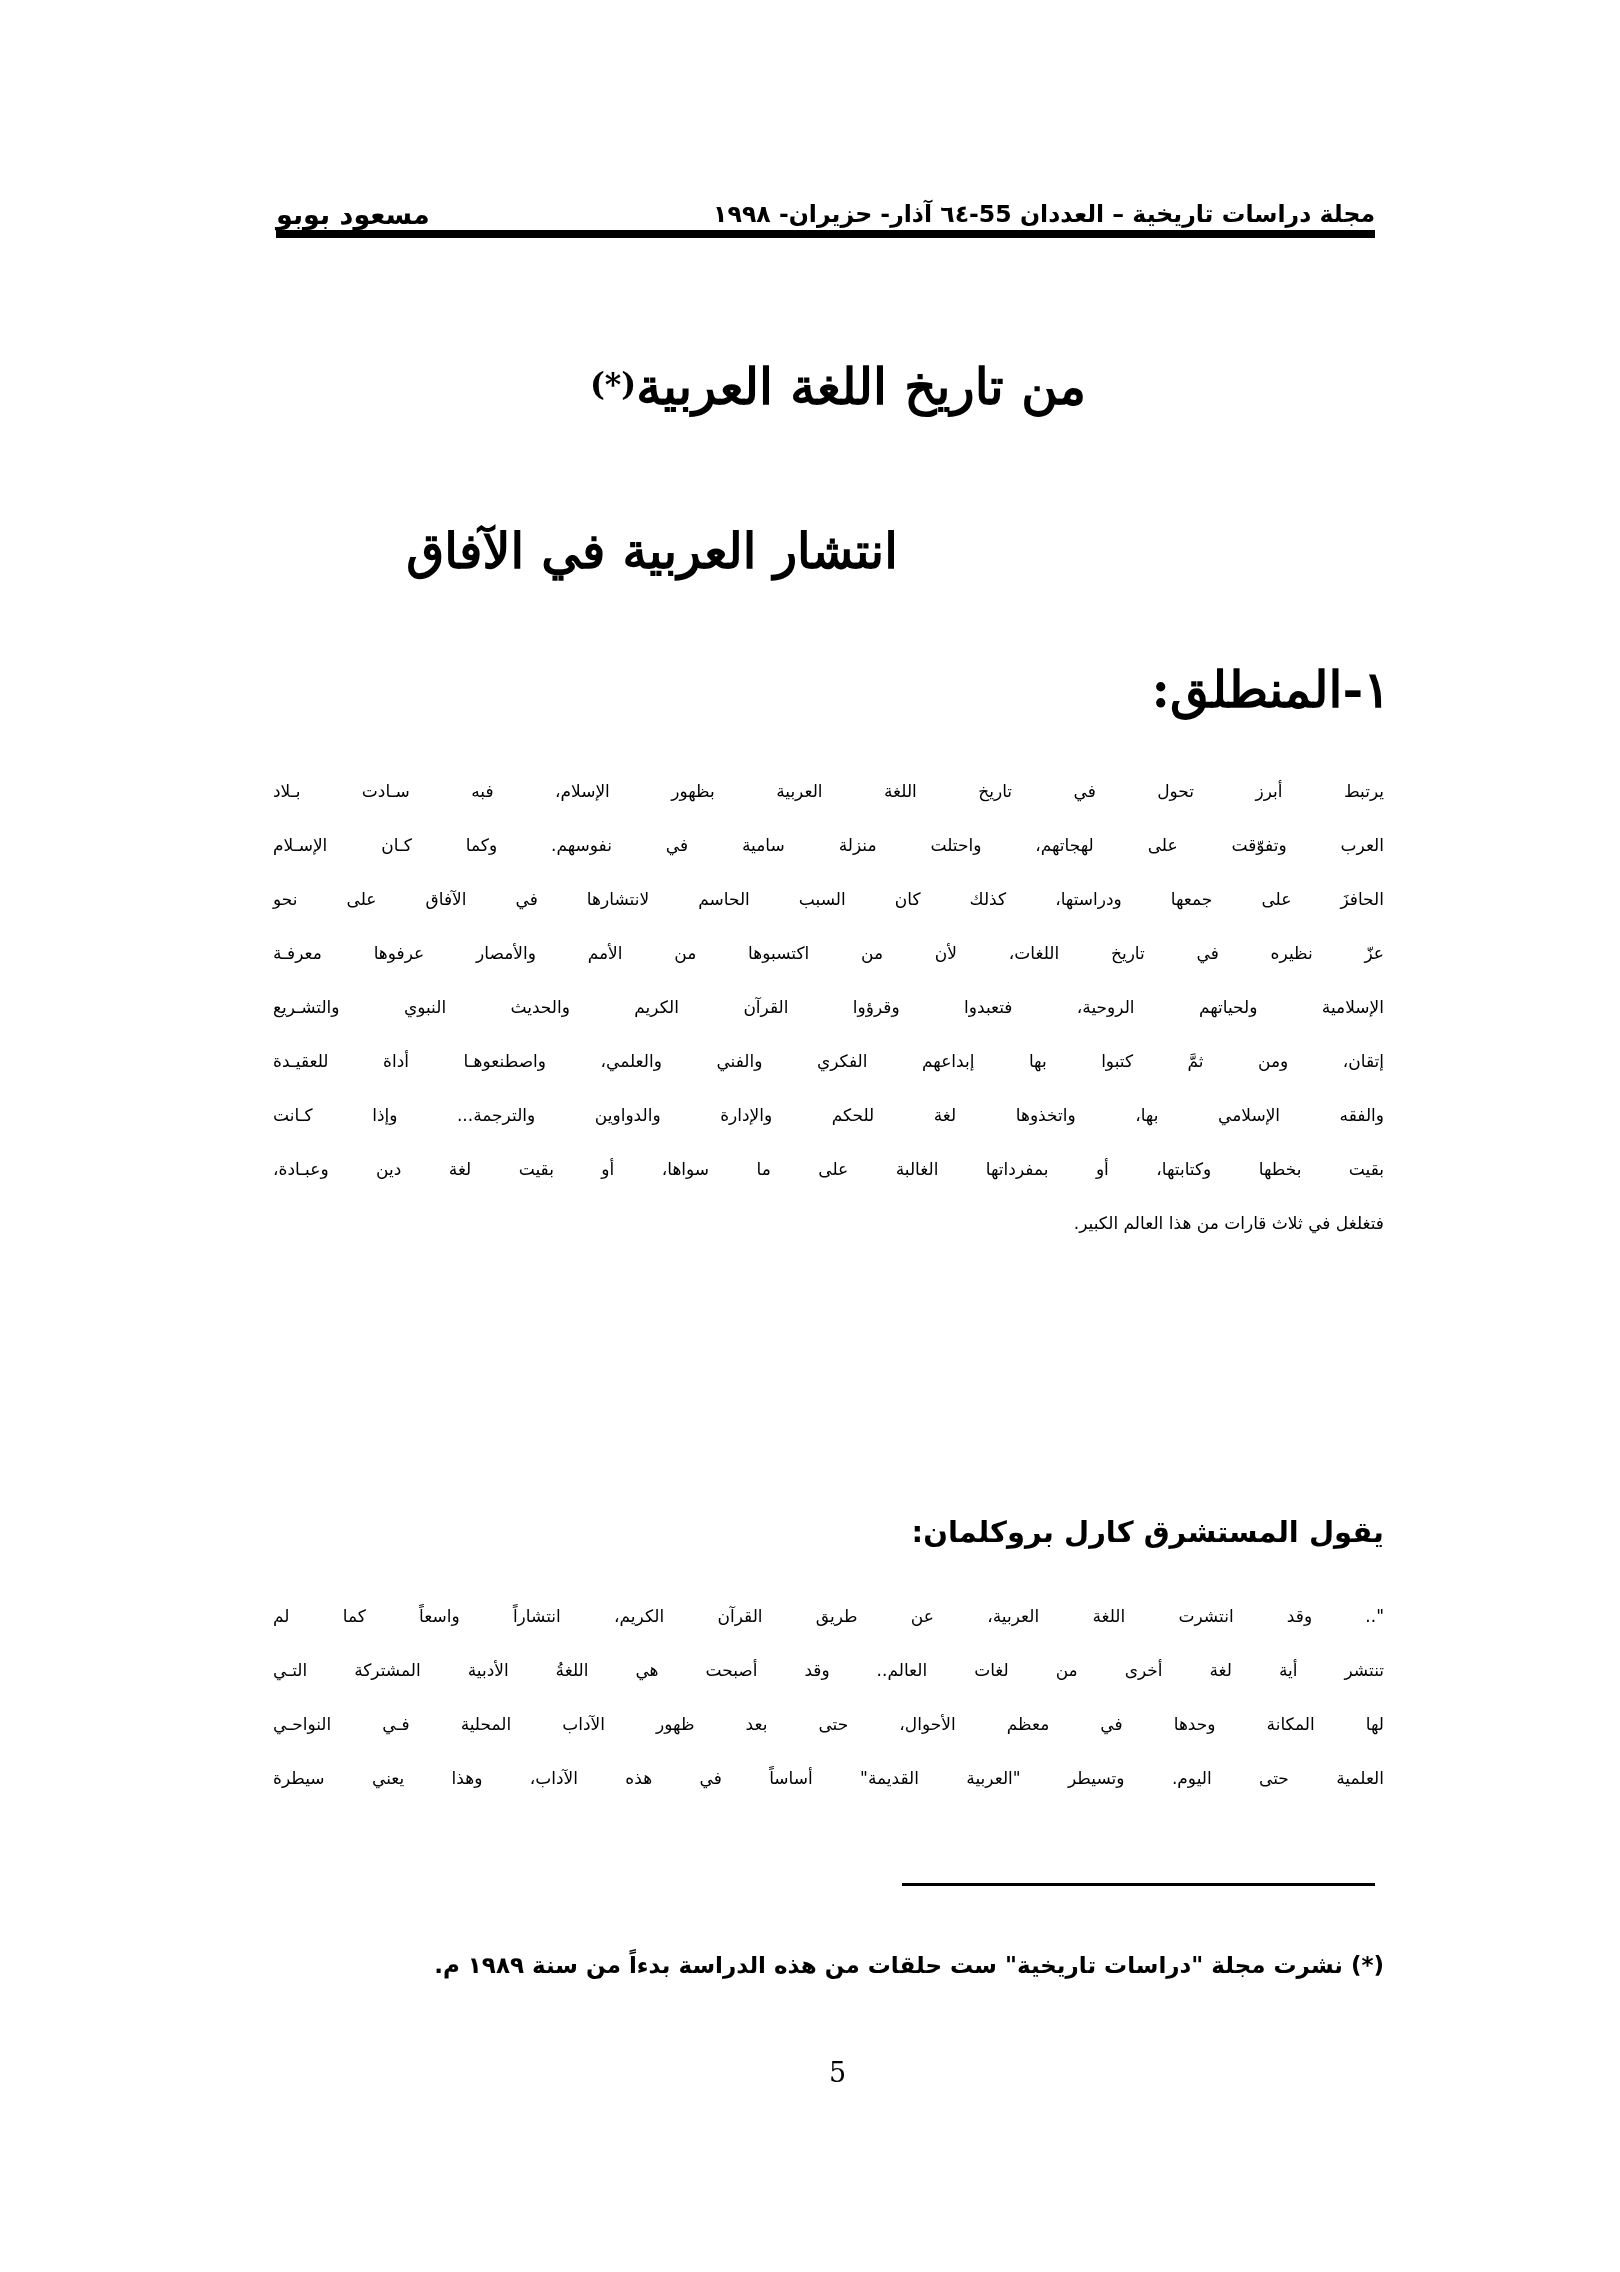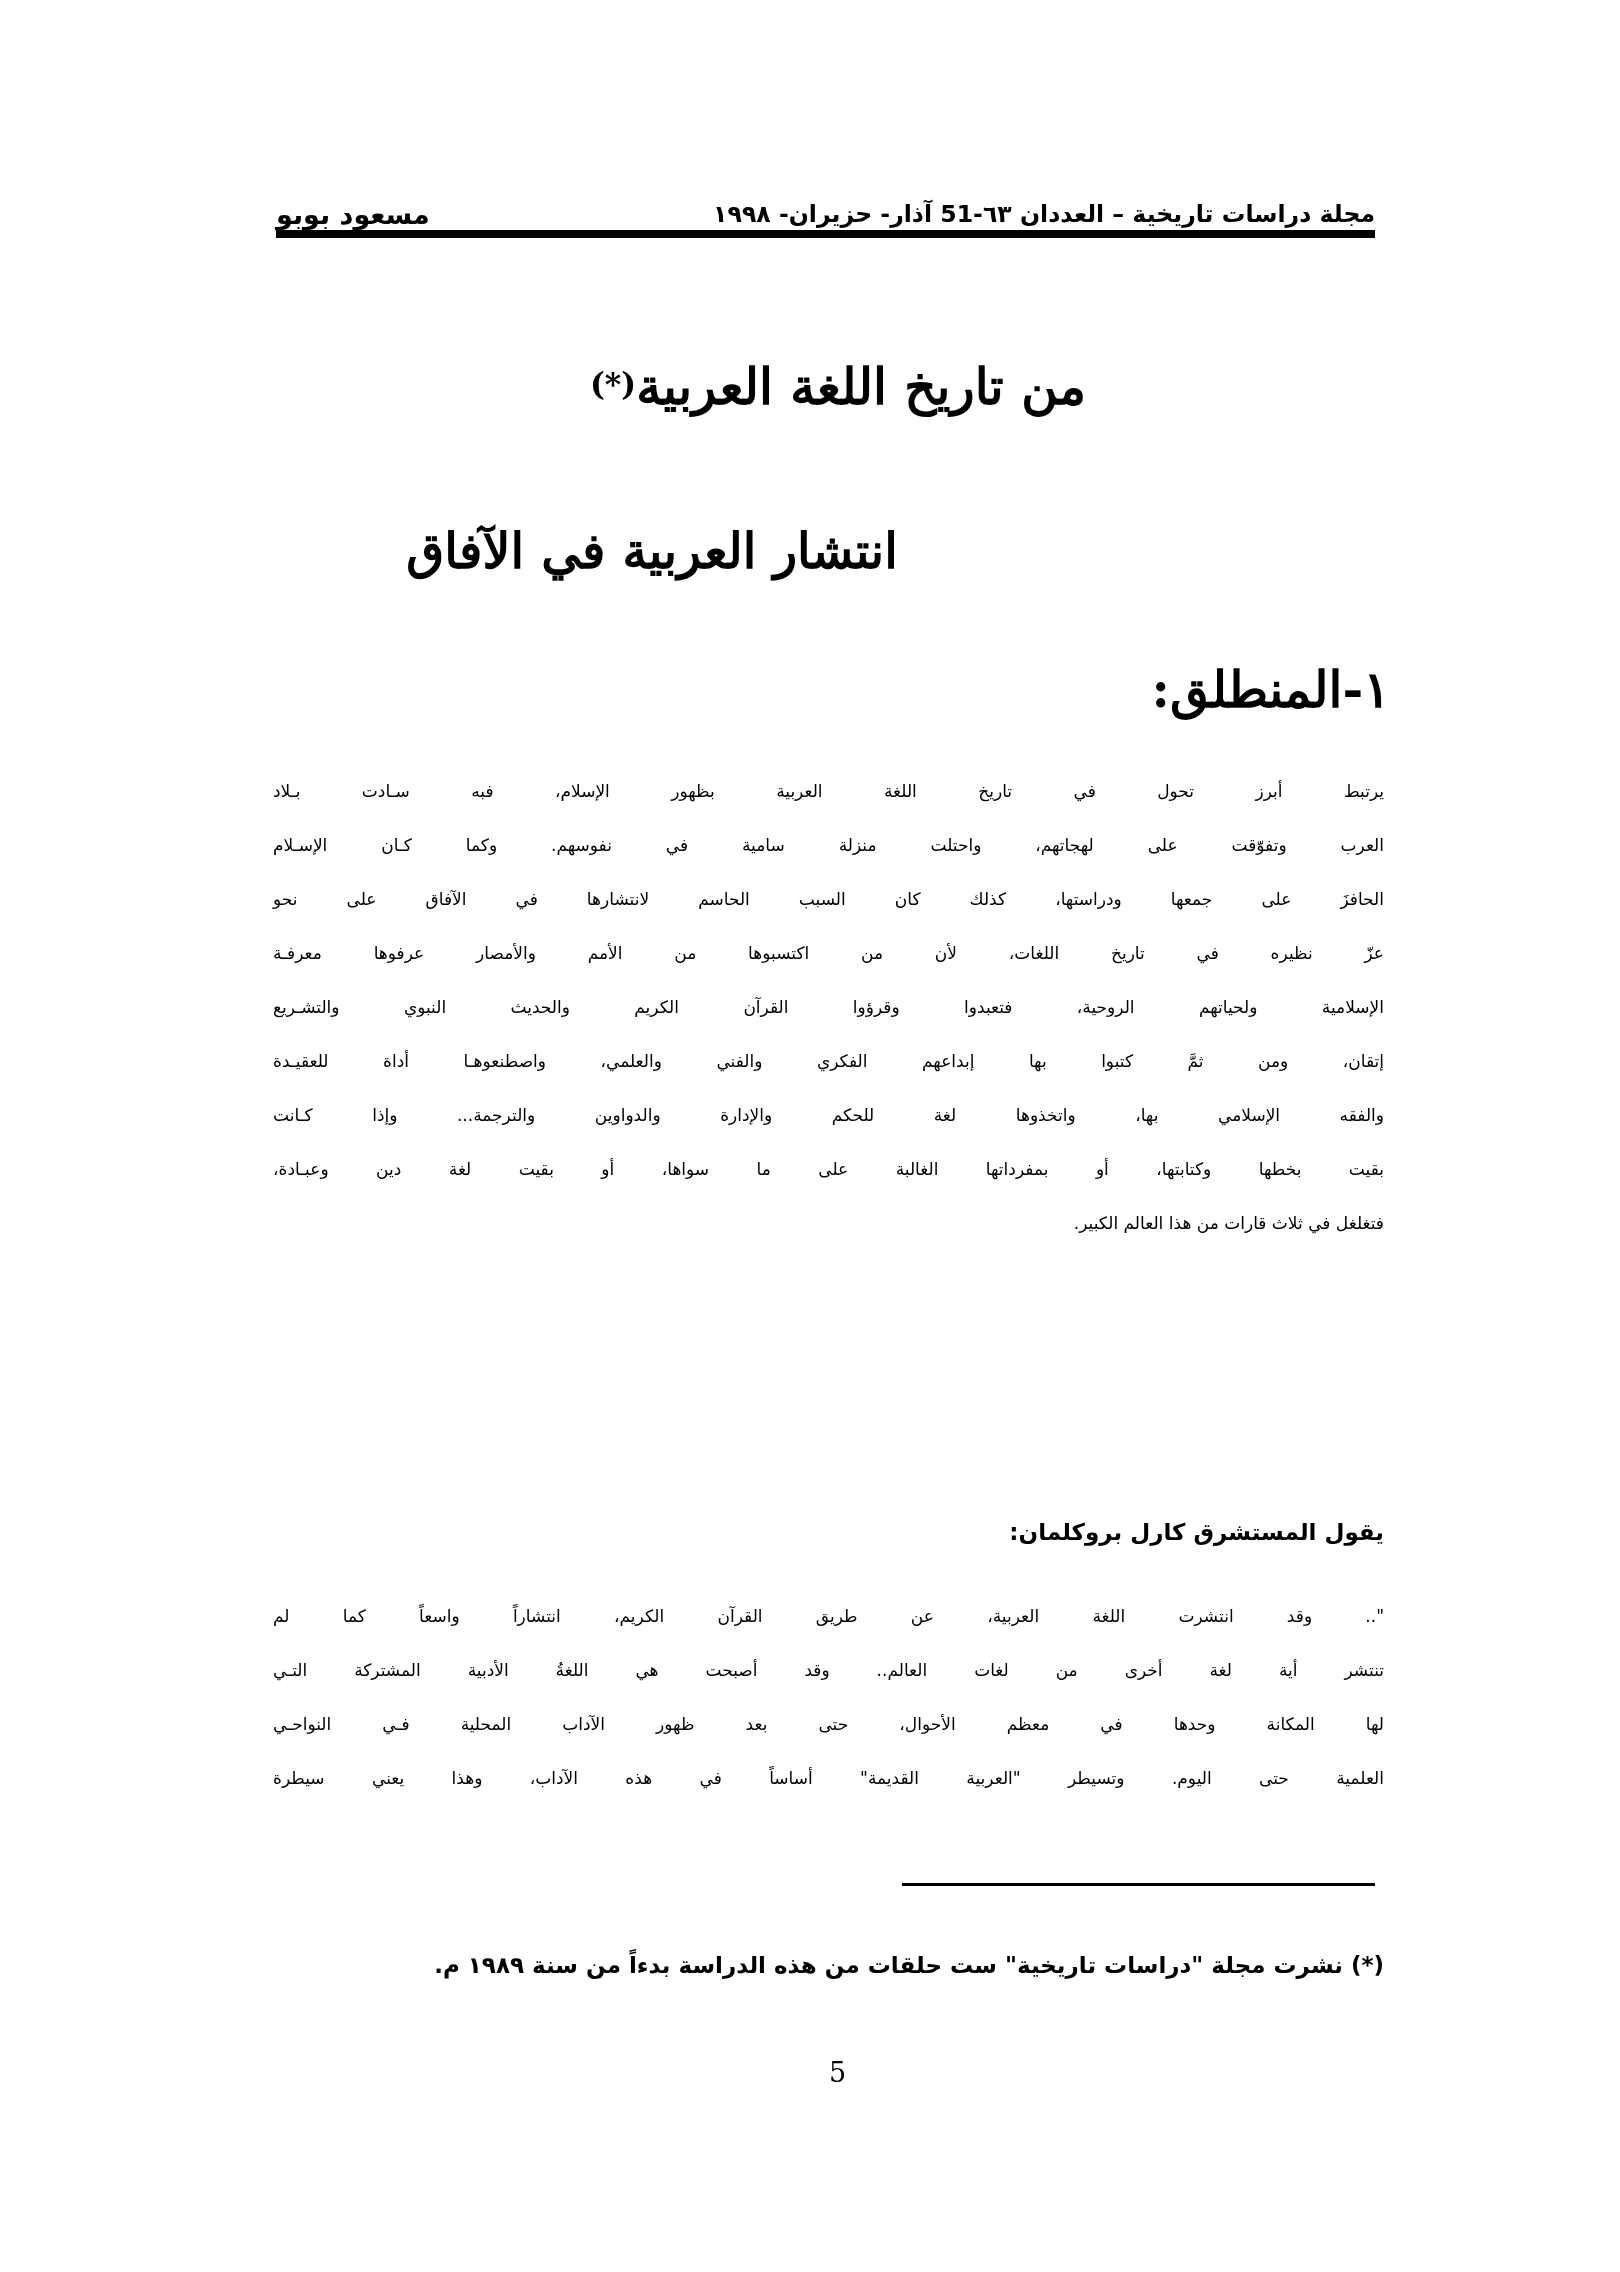--- a/index.html
+++ b/index.html
@@ -19,34 +19,34 @@
                font-family:"DejaVu Serif", serif; font-size:49px; font-weight:bold; line-height:79px; }
 
   .section-head { position:absolute; right:230px; top:654px; font-family:"DejaVu Serif", serif;
                   font-size:50px; font-weight:bold; line-height:71px; white-space:nowrap; }
 
   .para { position:absolute; right:236px; width:1111px; font-size:17px; font-weight:normal;
           line-height:54px; text-align:justify; text-align-last:right; }
   .para .ln { display:block; text-align:justify; text-align-last:justify; white-space:nowrap; overflow:visible; }
   .para .ln.last { text-align-last:right; }
   .p1 { top:764px; }
-  .intro { position:absolute; right:236px; top:1505px; font-size:23px; font-weight:bold; line-height:54px; white-space:nowrap; }
+  .intro { position:absolute; right:236px; top:1505px; font-size:29px; font-weight:bold; line-height:54px; white-space:nowrap; }
   .p2 { top:1589px; }
 
   .fn-rule { position:absolute; left:902px; width:473px; top:1883px; height:3.2px; background:#000; }
   .footnote { position:absolute; right:236px; top:1950px; font-size:23px; font-weight:bold; line-height:31.5px; white-space:nowrap; }
   .page-number { position:absolute; left:829px; top:2055px; font-family:"DejaVu Serif", serif; font-size:27px; line-height:35px; }
 </style>
 </head>
 <body>
 
 <div class="page">
 
   <div class="running-header">
-    <span class="hdr-journal">مجلة دراسات تاريخية – العددان ٦٣-51 آذار- حزيران- ١٩٩٨</span>
+    <span class="hdr-journal">مجلة دراسات تاريخية – العددان 55-٦٤ آذار- حزيران- ١٩٩٨</span>
     <span class="hdr-author">مسعود بوبو</span>
   </div>
   <div class="hdr-rule"></div>
 
   <div class="title-main"><span>من تاريخ اللغة العربية</span><sup>(*)</sup></div>
   <div class="title-sub">انتشار العربية في الآفاق</div>
 
   <div class="section-head">١-المنطلق:</div>
 
   <div class="para p1">

